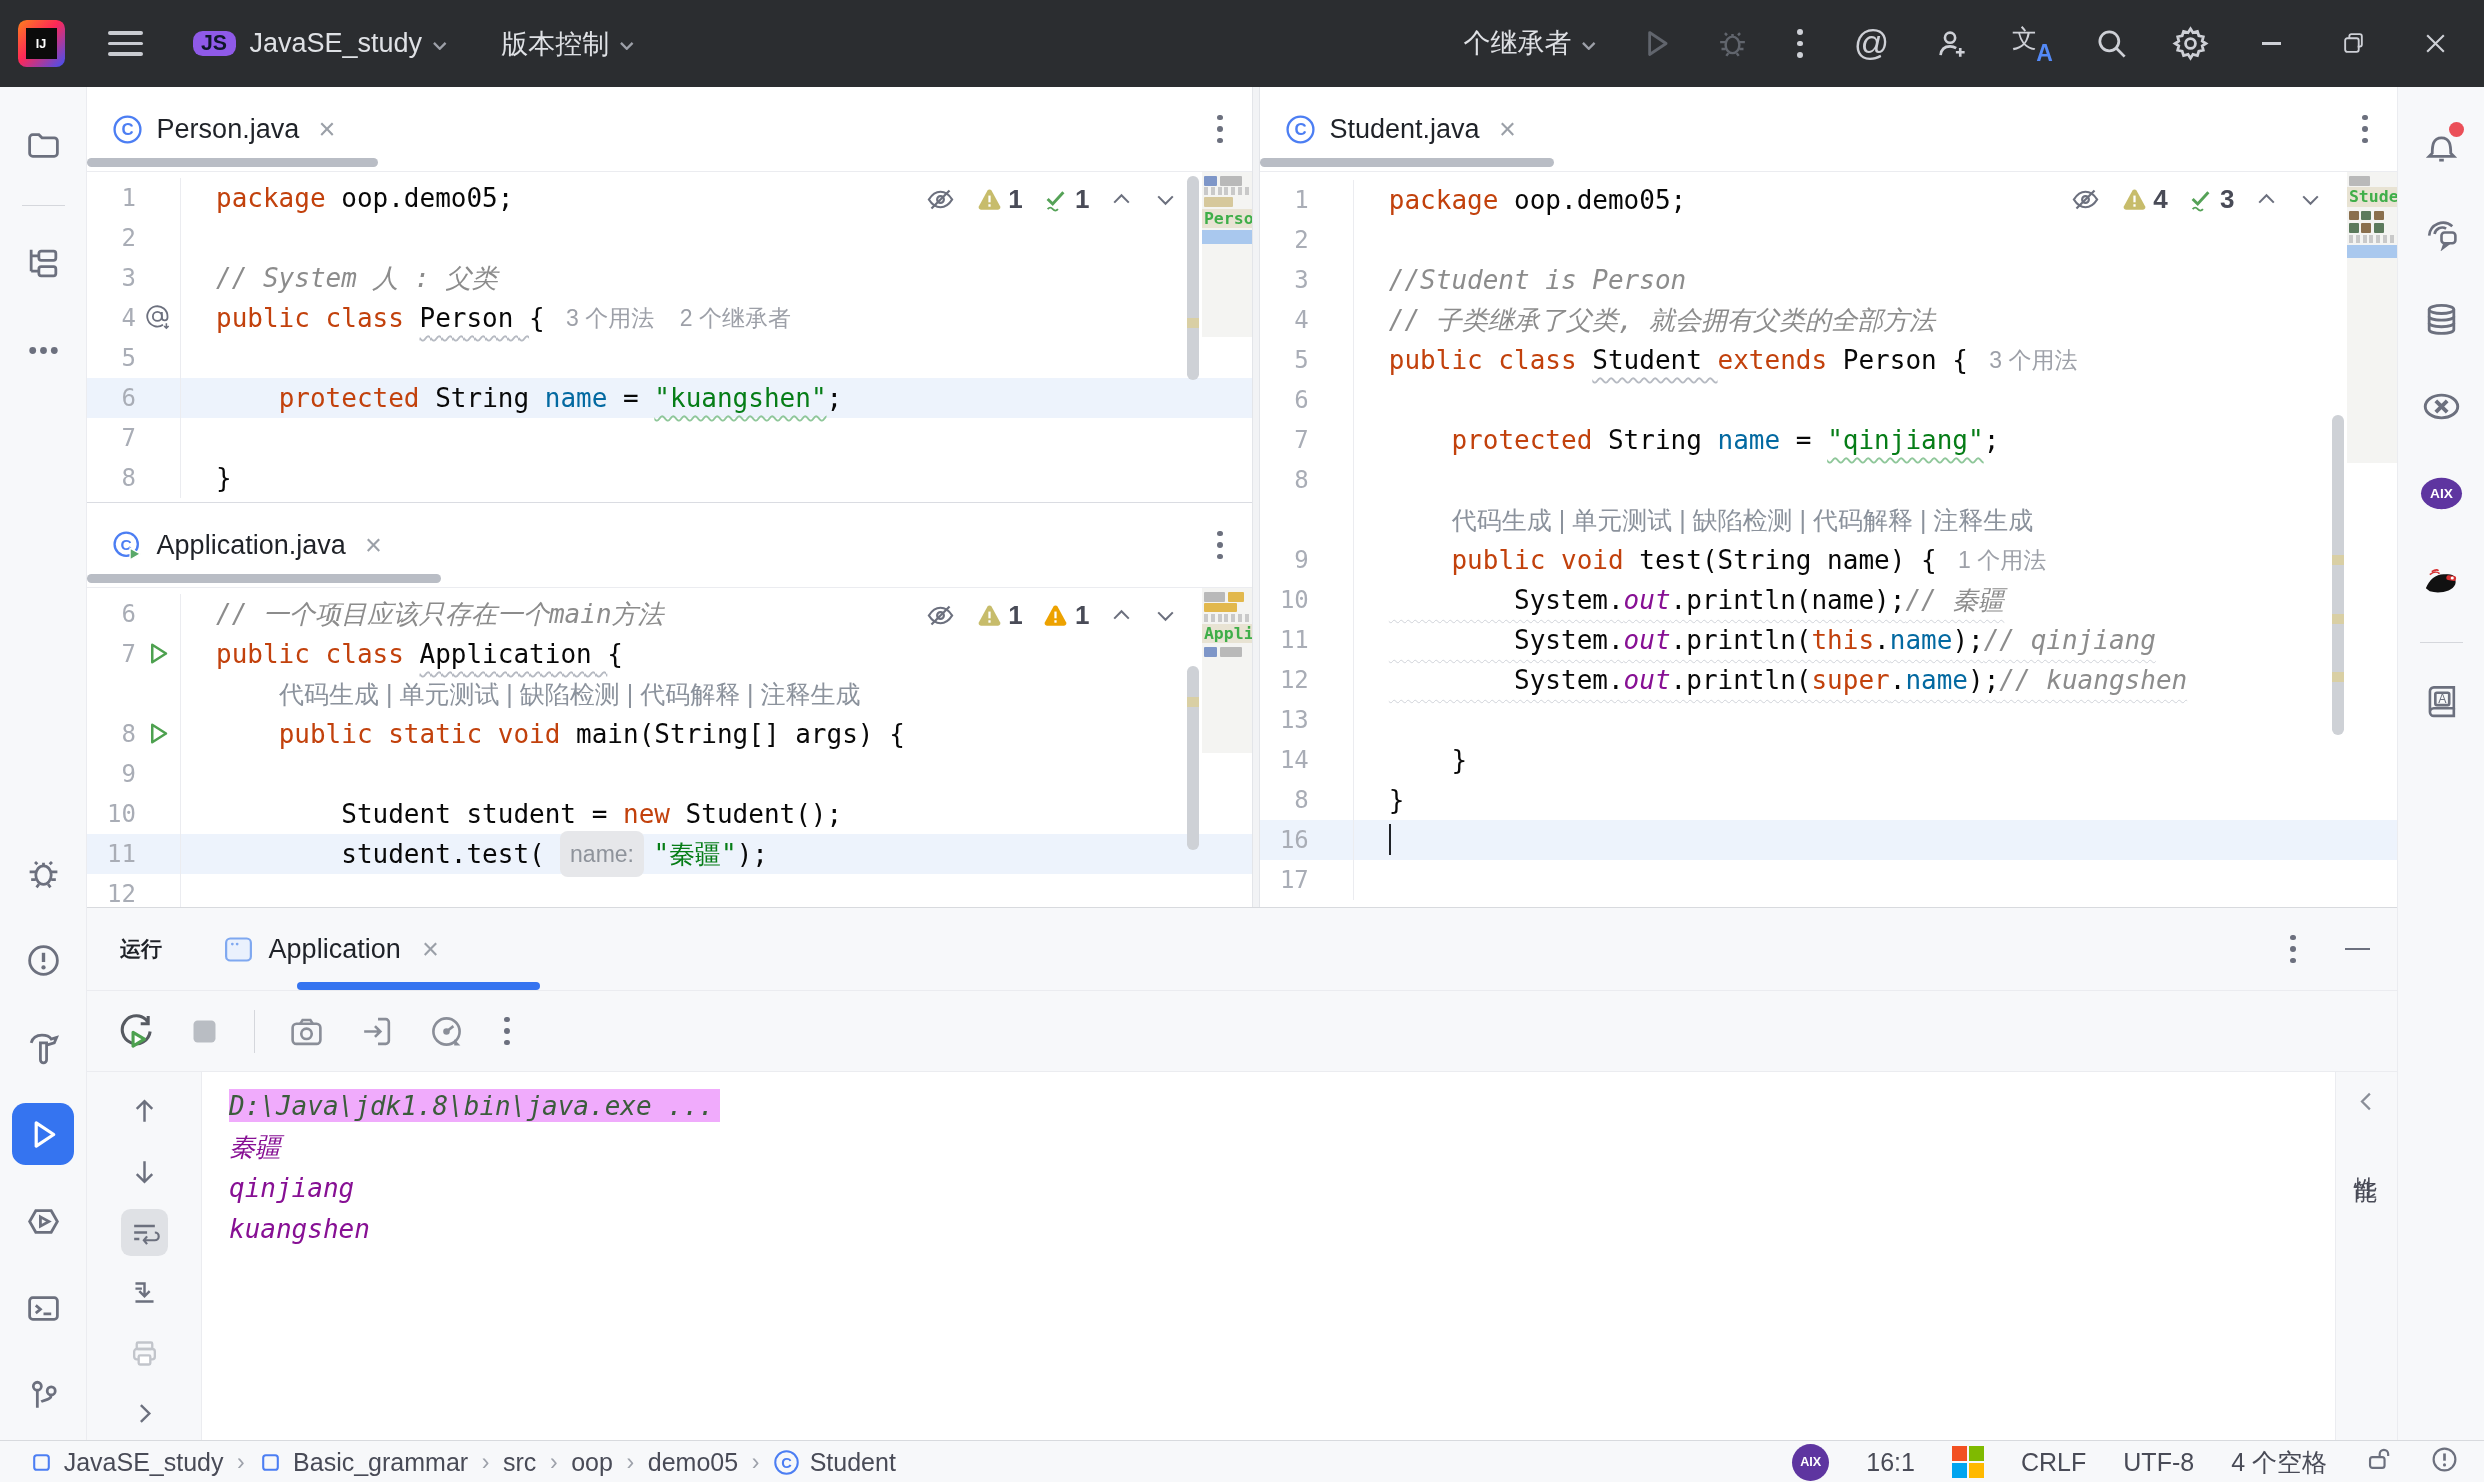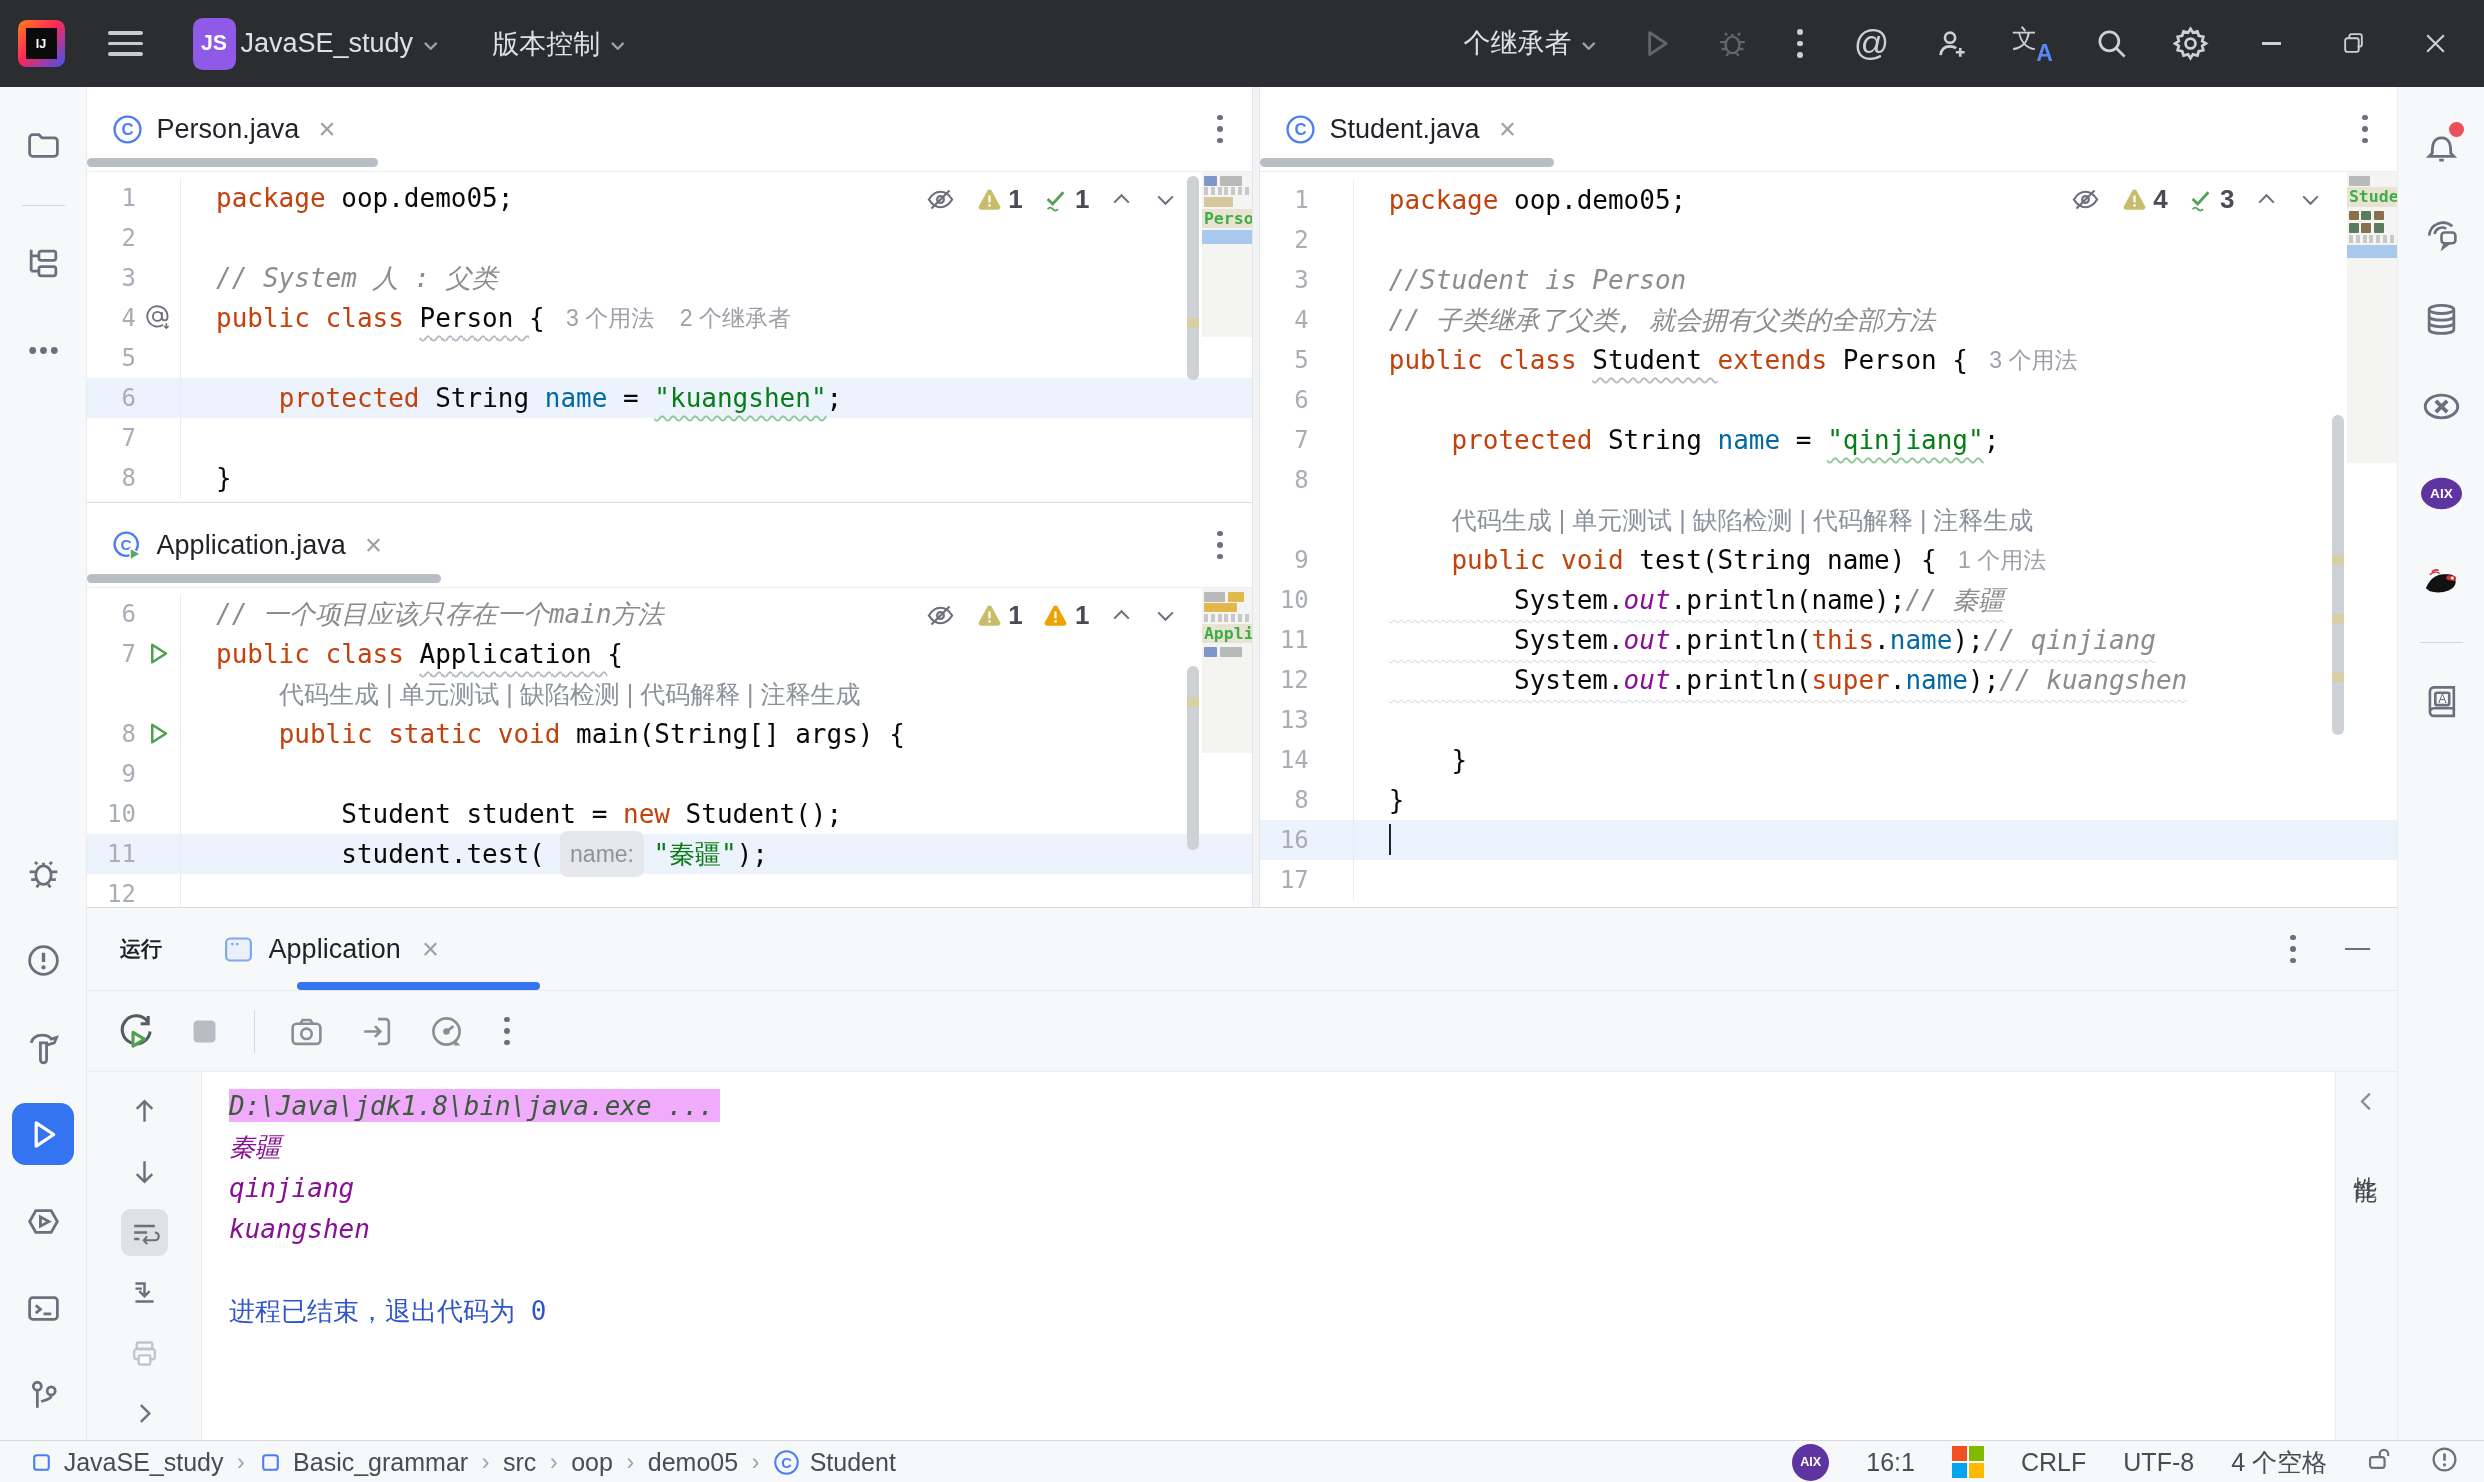--- a/index.html
+++ b/index.html
@@ -10,22 +10,22 @@
   
   .titlebar { height:87px; background:#2b2d30; display:flex; align-items:center; color:#dfe1e5;
     padding:0 0 0 17.5px; flex:none; }
   .tb-logo { width:47px; height:47px; border-radius:8.7px; margin-right:43px;
     background:linear-gradient(135deg,#fc801d 0%,#fe2857 45%,#3f51f5 100%);
     display:flex; align-items:center; justify-content:center; }
   .tb-logo .inner { width:31px; height:31px; background:#0b0b0b; color:#fff; font-size:12.6px; font-weight:bold;
     display:flex; align-items:center; justify-content:center; }
   .hamburger { width:35px; display:flex; flex-direction:column; gap:6.8px; margin-right:50px; cursor:pointer; }
   .hamburger span { height:3.9px; background:#c9cbd1; border-radius:1.9px; }
-  .proj-badge { width:43px; height:52px; border-radius:9.7px; background:#8f5ae8; color:#ffffff; font-weight:bold;
-    font-size:21.3px; display:flex; align-items:center; justify-content:center; margin-right:5px; }
+  .proj-badge { width:43px; height:25px; border-radius:9.7px; background:#8f5ae8; color:#0f172a; font-weight:bold;
+    font-size:21.3px; display:flex; align-items:center; justify-content:center; margin-right:14px; }
   .tb-item { display:flex; align-items:center; gap:9.7px; font-size:27px; color:#dfe1e5; cursor:pointer; }
   .tb-chev { width:15.5px; height:9.7px; margin-top:3.9px; }
   .tb-chev polyline { fill:none; stroke:#9da0a8; stroke-width:2.4; }
   .tb-right { margin-left:auto; display:flex; align-items:center; gap:43px; padding-right:29px; }
   .tb-icon { color:#ced0d6; display:flex; align-items:center; justify-content:center; cursor:pointer; }
   .tb-icon.dim { color:#61656d; }
   .translate { position:relative; width:39px; height:39px; }
   .translate .zh { position:absolute; left:0; top:-1.9px; font-size:25px; color:#ced0d6; }
   .translate .en { position:absolute; right:-1.9px; bottom:-3.9px; font-size:23px; font-weight:bold; color:#548af7; }
   .win-btn { width:39px; display:flex; justify-content:center; }
@@ -889,21 +889,20 @@
                 </svg>
             </div>
           </div>
 
           <div class="c-out">
               <div class="c-line cmd"><span>D:\Java\jdk1.8\bin\java.exe ...</span></div>
               <div class="c-line out">秦疆</div>
               <div class="c-line out">qinjiang</div>
               <div class="c-line out">kuangshen</div>
               <div class="c-line out"></div>
-              <div class="c-line sys">进程已结束，退出代码为 0</div>
             </div>
 
           <div class="c-collapse">
             <svg width="27" height="27" viewBox="0 0 24 24" fill="none" stroke="#8a8e98" stroke-width="2">
                 <polyline points="15,5 8,12 15,19"></polyline>
               </svg>
             <div class="v-label">性能</div>
           </div>
         </div>
       </div>

